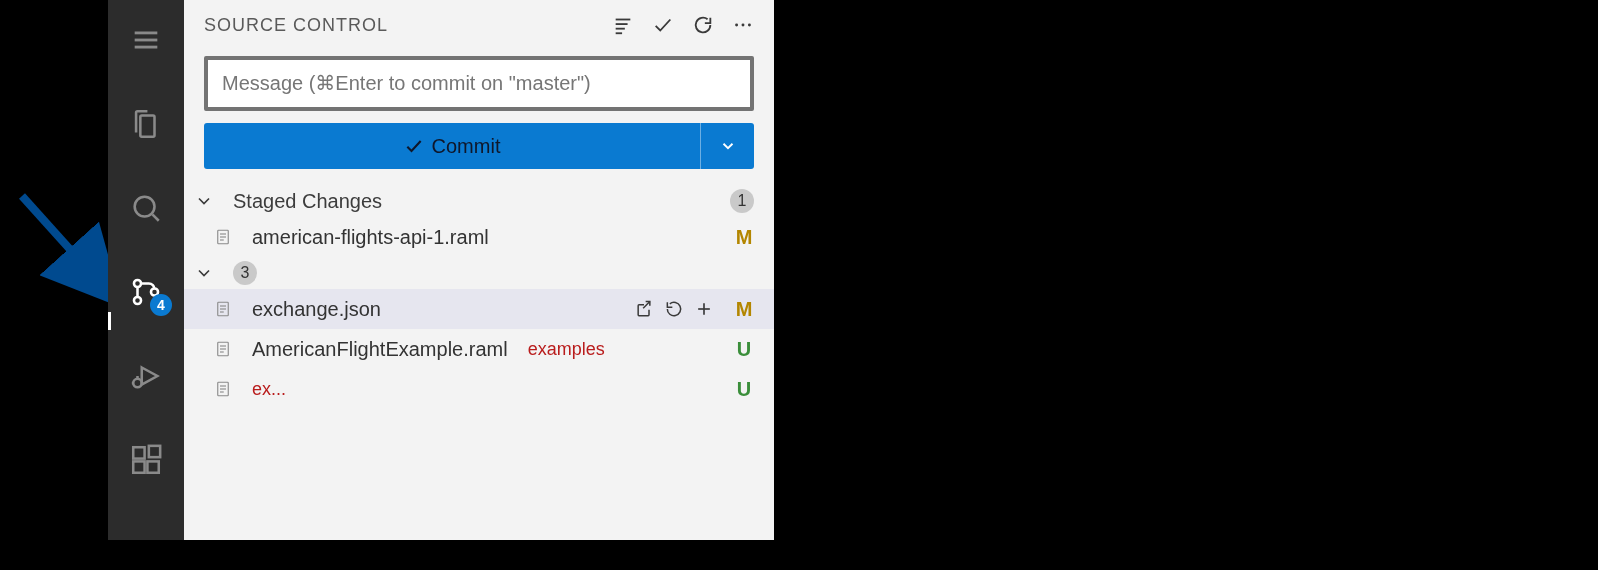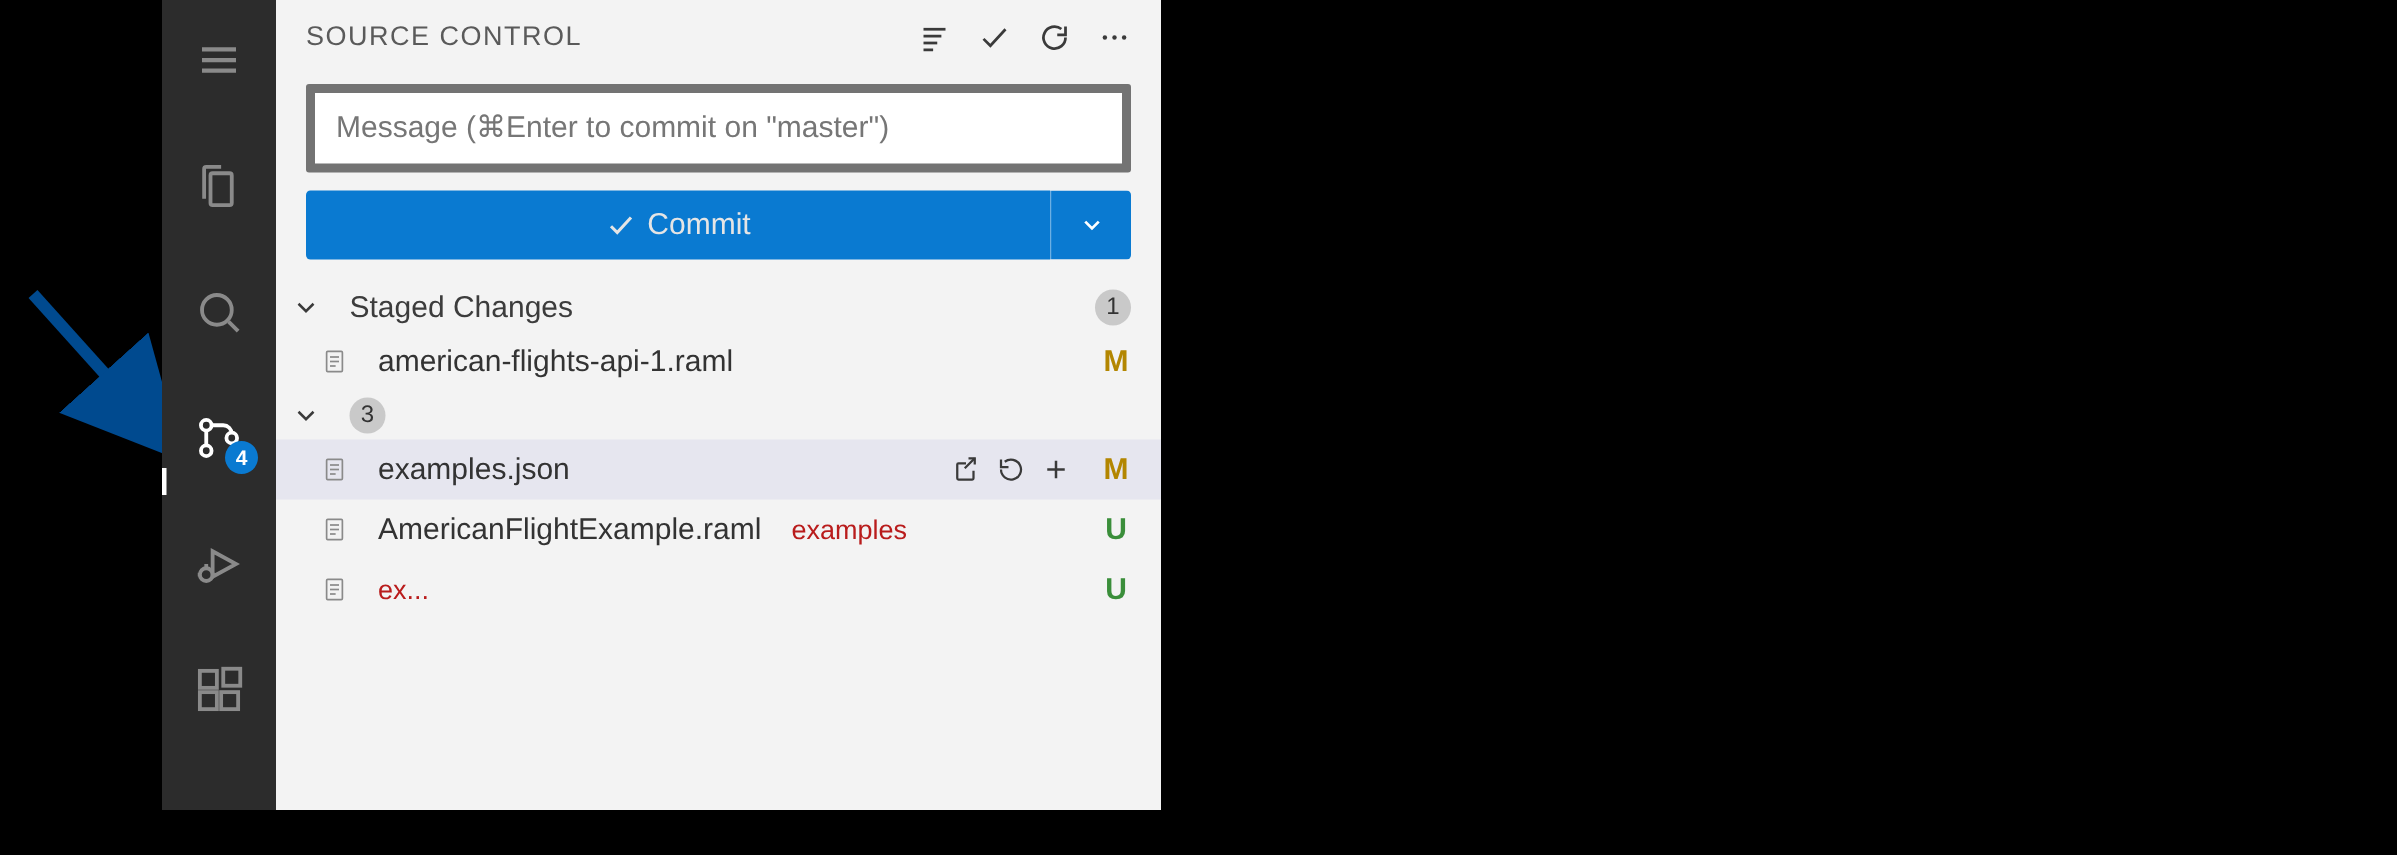--- a/index.html
+++ b/index.html
@@ -69,63 +69,63 @@
     padding: 0 4px;
   }
   .sidebar {
     width: 590px;
     background: #f3f3f3;
     display: flex;
     flex-direction: column;
   }
   .sb-header {
     display: flex;
-    align-items: flex-start;
+    align-items: center;
     padding: 14px 20px 14px 20px;
   }
   .sb-header .title {
     font-size: 18px;
     letter-spacing: 1px;
     color: #5a5a5a;
     flex: 1;
   }
   .hdr-icons { display: flex; gap: 18px; align-items: center; }
   .hdr-icons .ic {
     color: #3a3a3a;
     cursor: pointer;
     display: flex;
     align-items: center;
     justify-content: center;
   }
   .hdr-icons svg { width: 22px; height: 22px; }
   .commit-box {
     margin: 6px 20px 12px 20px;
     background: #fff;
-    border: 6px solid #737373;
+    border: 4px solid #737373;
     border-radius: 2px;
     padding: 12px 14px;
   }
   .commit-box input {
     width: 100%;
     border: none;
     outline: none;
     font-size: 20px;
     color: #333;
     background: transparent;
   }
   .commit-box input::placeholder { color: #767676; }
   .commit-btn-row {
     margin: 0 20px 16px 20px;
     display: flex;
     height: 46px;
   }
   .commit-btn {
     flex: 1;
     background: #0a7ad1;
-    color: #e5e5e5;
+    color: #0f172a;
     border: none;
     font-size: 20px;
     display: flex;
     align-items: center;
     justify-content: center;
     gap: 8px;
     cursor: pointer;
     border-radius: 3px 0 0 3px;
   }
   .commit-more {
@@ -371,21 +371,21 @@
 
     <div class="file-row selected">
       <span class="file-icon">
           <svg viewBox="0 0 24 24" fill="none" stroke="currentColor" stroke-width="1.5">
             <rect x="5" y="3" width="14" height="18" rx="1"></rect>
             <line x1="8" y1="8" x2="16" y2="8"></line>
             <line x1="8" y1="12" x2="16" y2="12"></line>
             <line x1="8" y1="16" x2="13" y2="16"></line>
           </svg>
         </span>
-      <span class="file-name">examples.json</span>
+      <span class="file-name">exchange.json</span>
       <span class="file-spacer"></span>
       <span class="row-actions">
         <span class="ra">
             <svg viewBox="0 0 24 24" fill="none" stroke="currentColor" stroke-width="1.8">
               <path d="M14 3h5v5"></path>
               <path d="M19 3l-8 8"></path>
               <path d="M18 13v6a1 1 0 0 1-1 1H6a1 1 0 0 1-1-1V8a1 1 0 0 1 1-1h6"></path>
             </svg>
           </span>
         <span class="ra">

